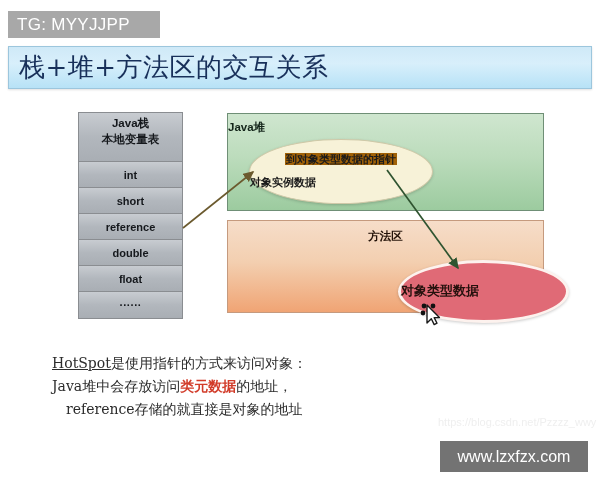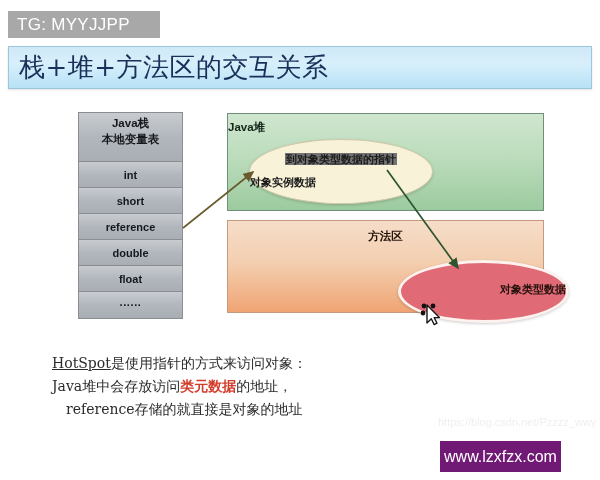--- a/index.html
+++ b/index.html
@@ -135,21 +135,21 @@
     position: absolute;
     top: 12px;
     left: 0;
     width: 100%;
     text-align: center;
     font-size: 11px;
     font-weight: bold;
     color: #1b1b1b;
   }
   #heap-ellipse .line1 span {
-    background: #737373;
+    background: #a16207;
     padding: 0 1px;
   }
   #heap-ellipse .line2 {
     position: absolute;
     top: 35px;
     left: 0;
     width: 100%;
     text-align: left;
     font-size: 11px;
     font-weight: bold;
@@ -188,22 +188,22 @@
     border-radius: 50%;
     background: #e06a76;
     border: 3px solid #fdf2ee;
     box-shadow: 0 1px 3px rgba(0,0,0,0.2);
   }
   #method-ellipse .label {
     position: absolute;
     top: 19px;
     left: 0;
     width: 100%;
-    text-align: right;
-    font-size: 11px;
+    text-align: left;
+    font-size: 13px;
     font-weight: bold;
     color: #25110d;
   }
 
   
   #body-text {
     position: absolute;
     left: 52px;
     top: 352px;
     width: 420px;
@@ -223,23 +223,23 @@
     top: 416px;
     font-size: 11px;
     color: #efefef;
     font-family: "Liberation Sans", sans-serif;
     white-space: nowrap;
   }
   #site-badge {
     position: absolute;
     left: 440px;
     top: 441px;
-    width: 121px;
+    width: 148px;
     height: 31px;
-    background: #701a75;
+    background: #737373;
     color: #ffffff;
     font-size: 16px;
     line-height: 31px;
     text-align: center;
     font-family: "Liberation Sans", sans-serif;
   }
 
   
   #cursor { position: absolute; left: 414px; top: 298px; width: 30px; height: 32px; }
 </style>

